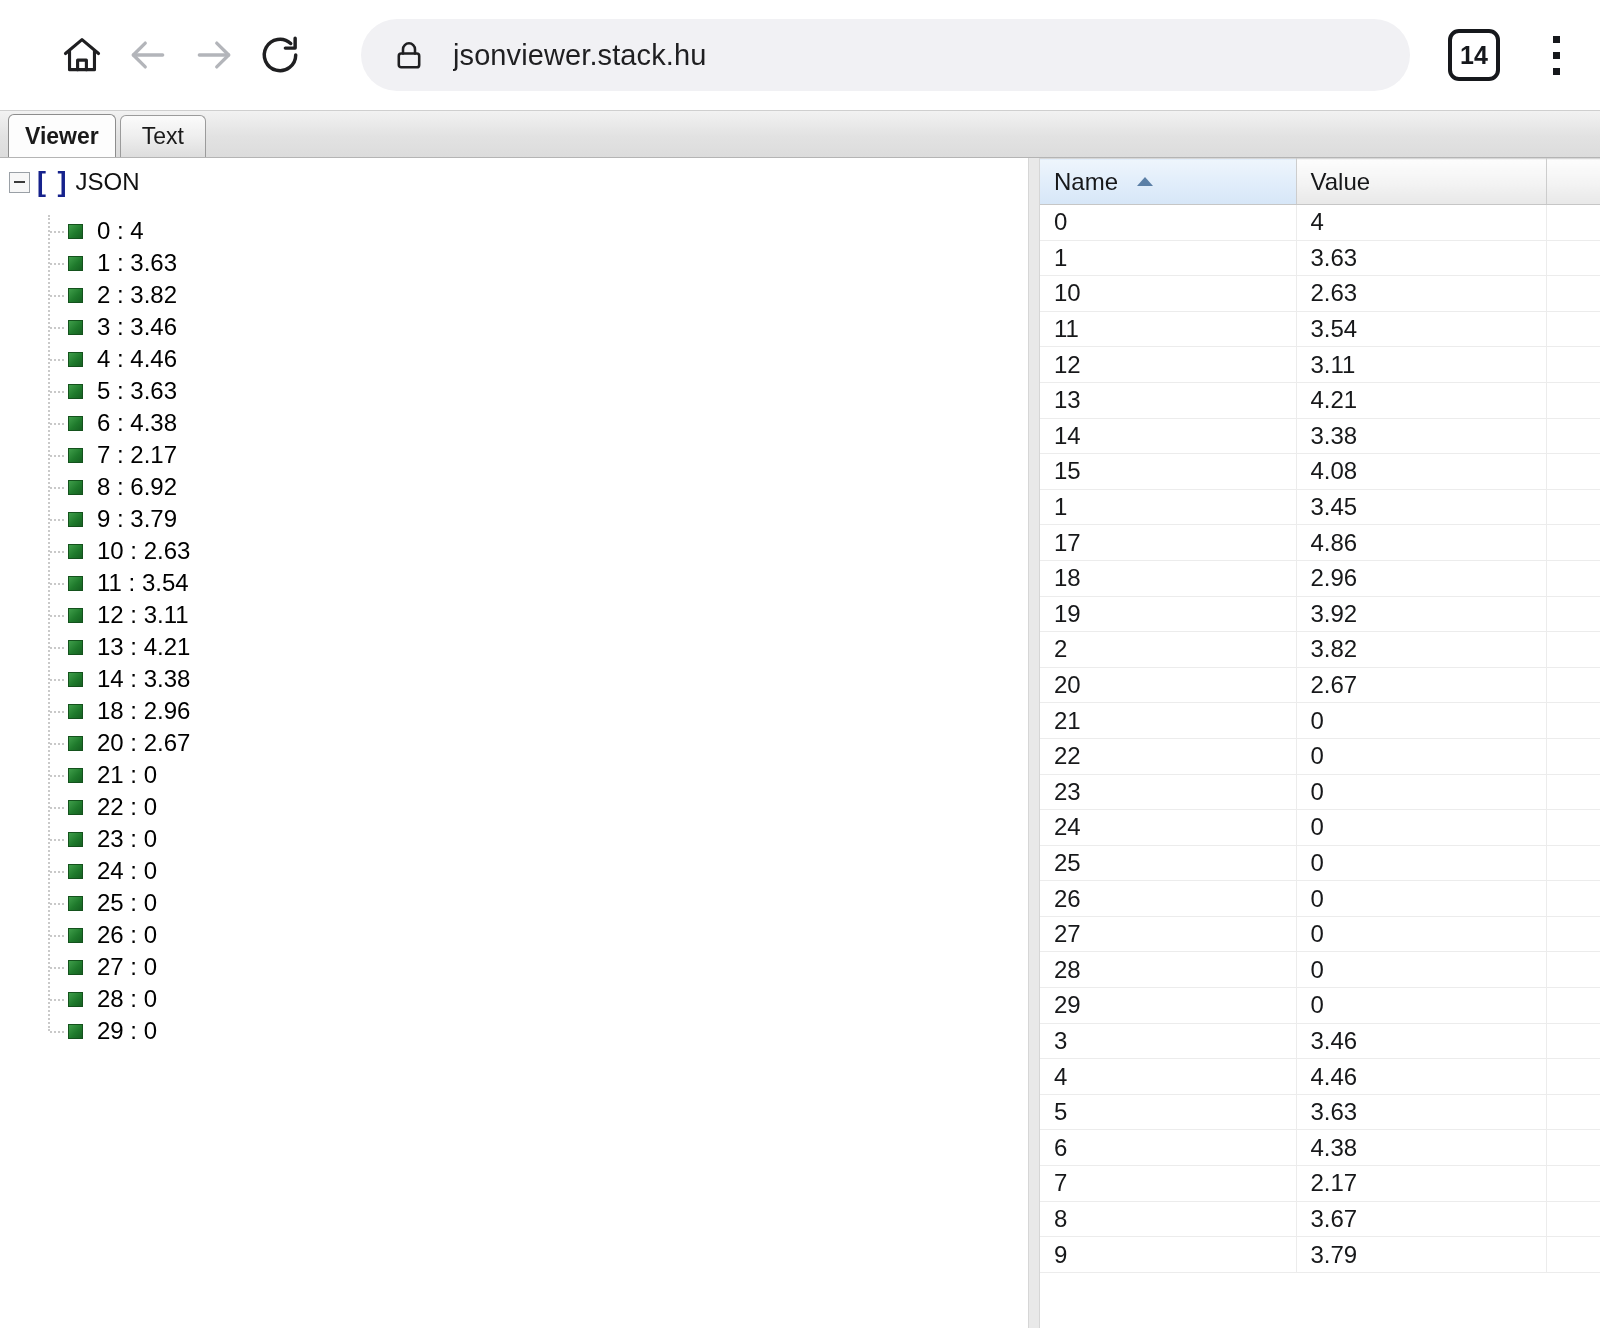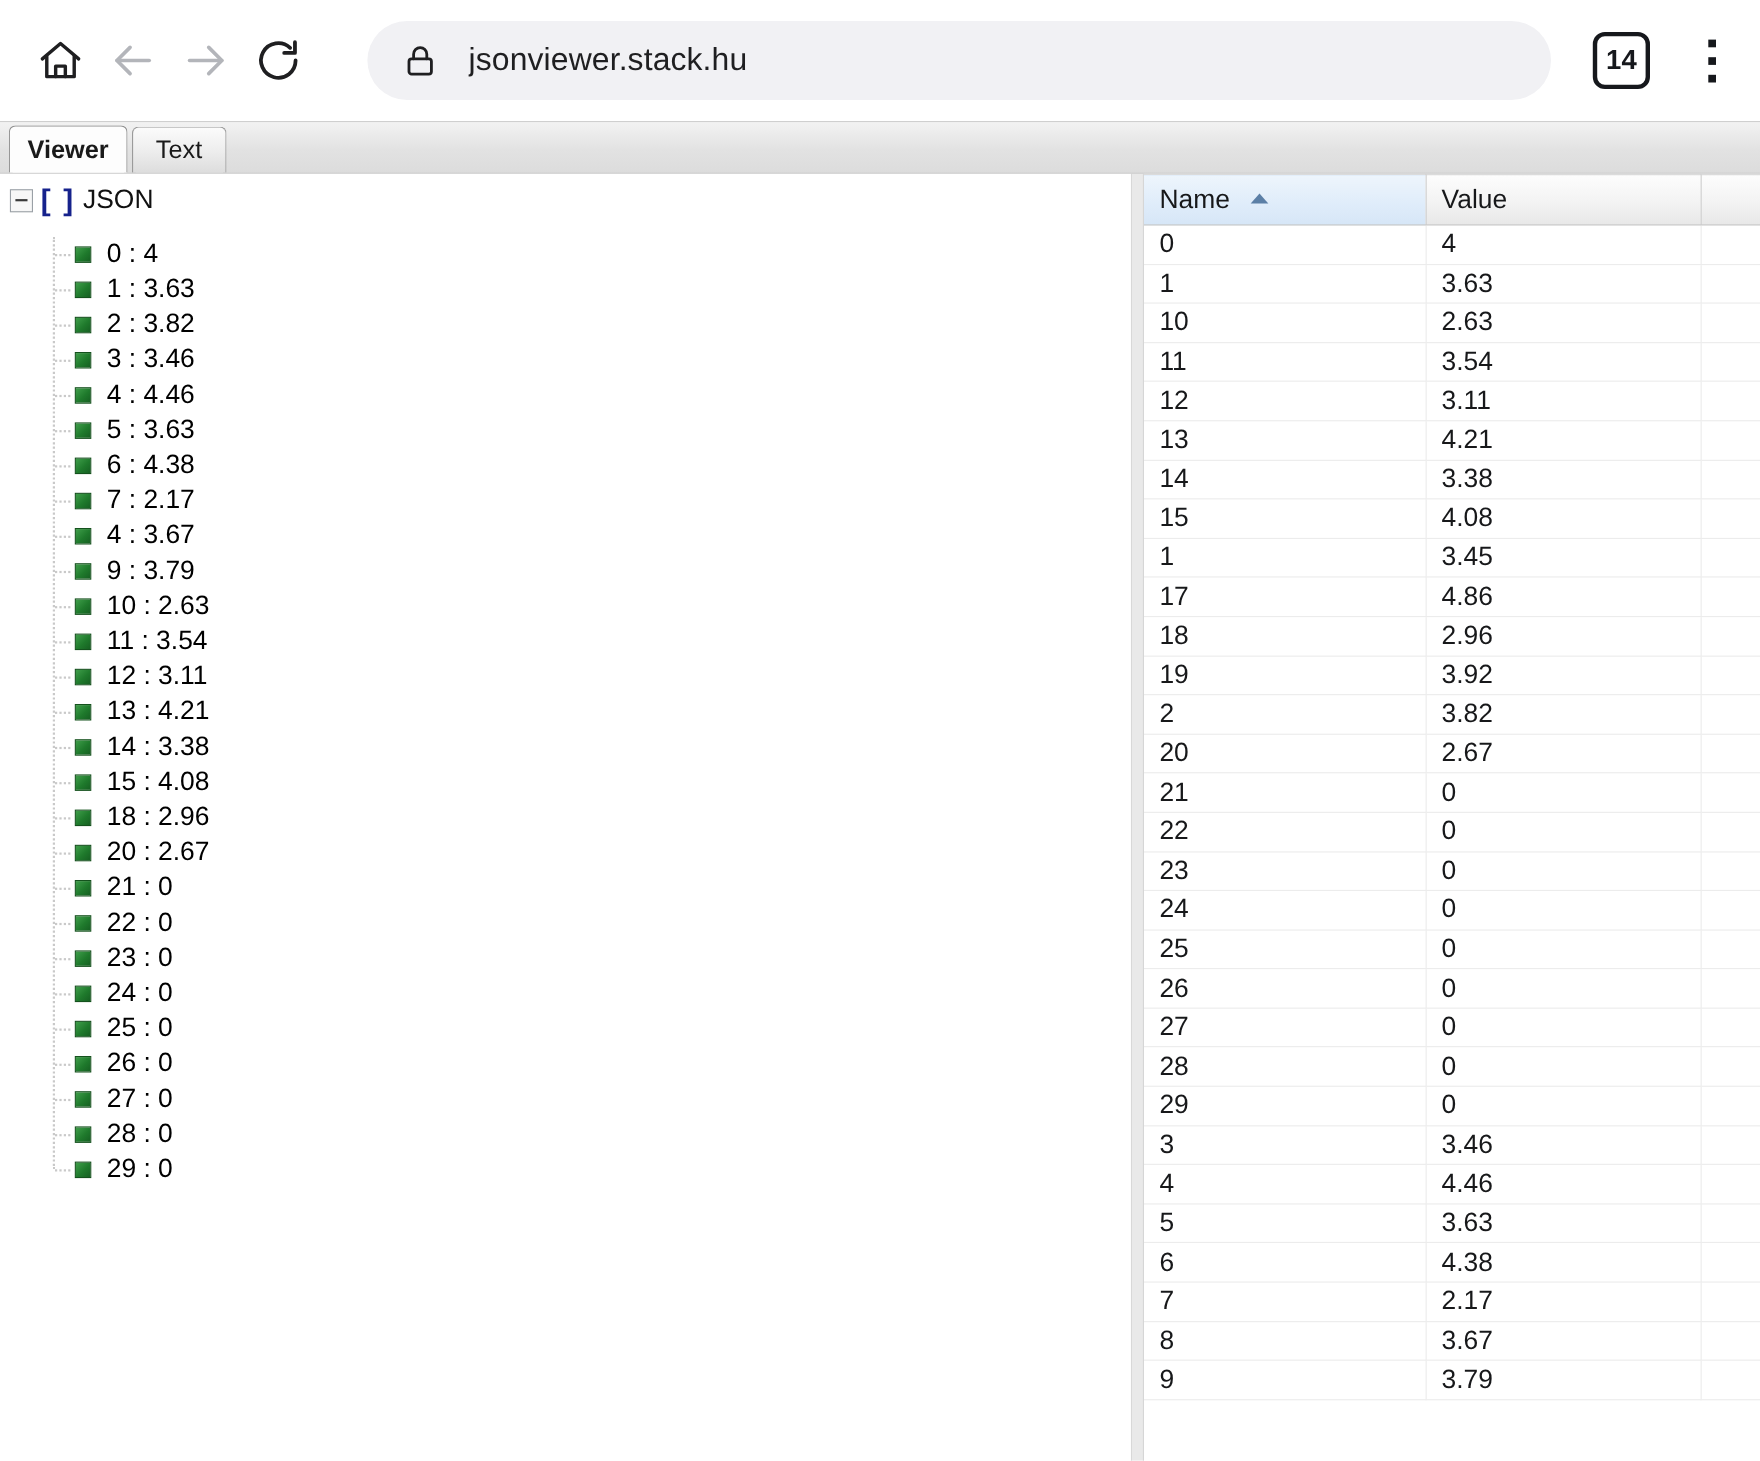--- a/index.html
+++ b/index.html
@@ -14,20 +14,21 @@
 
   
   .browser-bar {
     position: relative;
     height: 110px;
     background: #ffffff;
     display: flex;
     align-items: center;
     box-sizing: border-box;
     padding: 0 22px;
+    margin-left: 27px;
   }
   .nav-btn {
     width: 66px;
     height: 66px;
     display: flex;
     align-items: center;
     justify-content: center;
     flex: 0 0 auto;
     border-radius: 50%;
   }
@@ -390,21 +391,21 @@
         <div class="tree-item">
           <span class="leaf-icon"></span>
           <span class="tree-text">6 : 4.38</span>
         </div>
         <div class="tree-item">
           <span class="leaf-icon"></span>
           <span class="tree-text">7 : 2.17</span>
         </div>
         <div class="tree-item">
           <span class="leaf-icon"></span>
-          <span class="tree-text">4 : 3.67</span>
+          <span class="tree-text">8 : 6.92</span>
         </div>
         <div class="tree-item">
           <span class="leaf-icon"></span>
           <span class="tree-text">9 : 3.79</span>
         </div>
         <div class="tree-item">
           <span class="leaf-icon"></span>
           <span class="tree-text">10 : 2.63</span>
         </div>
         <div class="tree-item">
@@ -415,24 +416,20 @@
           <span class="leaf-icon"></span>
           <span class="tree-text">12 : 3.11</span>
         </div>
         <div class="tree-item">
           <span class="leaf-icon"></span>
           <span class="tree-text">13 : 4.21</span>
         </div>
         <div class="tree-item">
           <span class="leaf-icon"></span>
           <span class="tree-text">14 : 3.38</span>
-        </div>
-        <div class="tree-item">
-          <span class="leaf-icon"></span>
-          <span class="tree-text">15 : 4.08</span>
         </div>
         <div class="tree-item">
           <span class="leaf-icon"></span>
           <span class="tree-text">18 : 2.96</span>
         </div>
         <div class="tree-item">
           <span class="leaf-icon"></span>
           <span class="tree-text">20 : 2.67</span>
         </div>
         <div class="tree-item">

